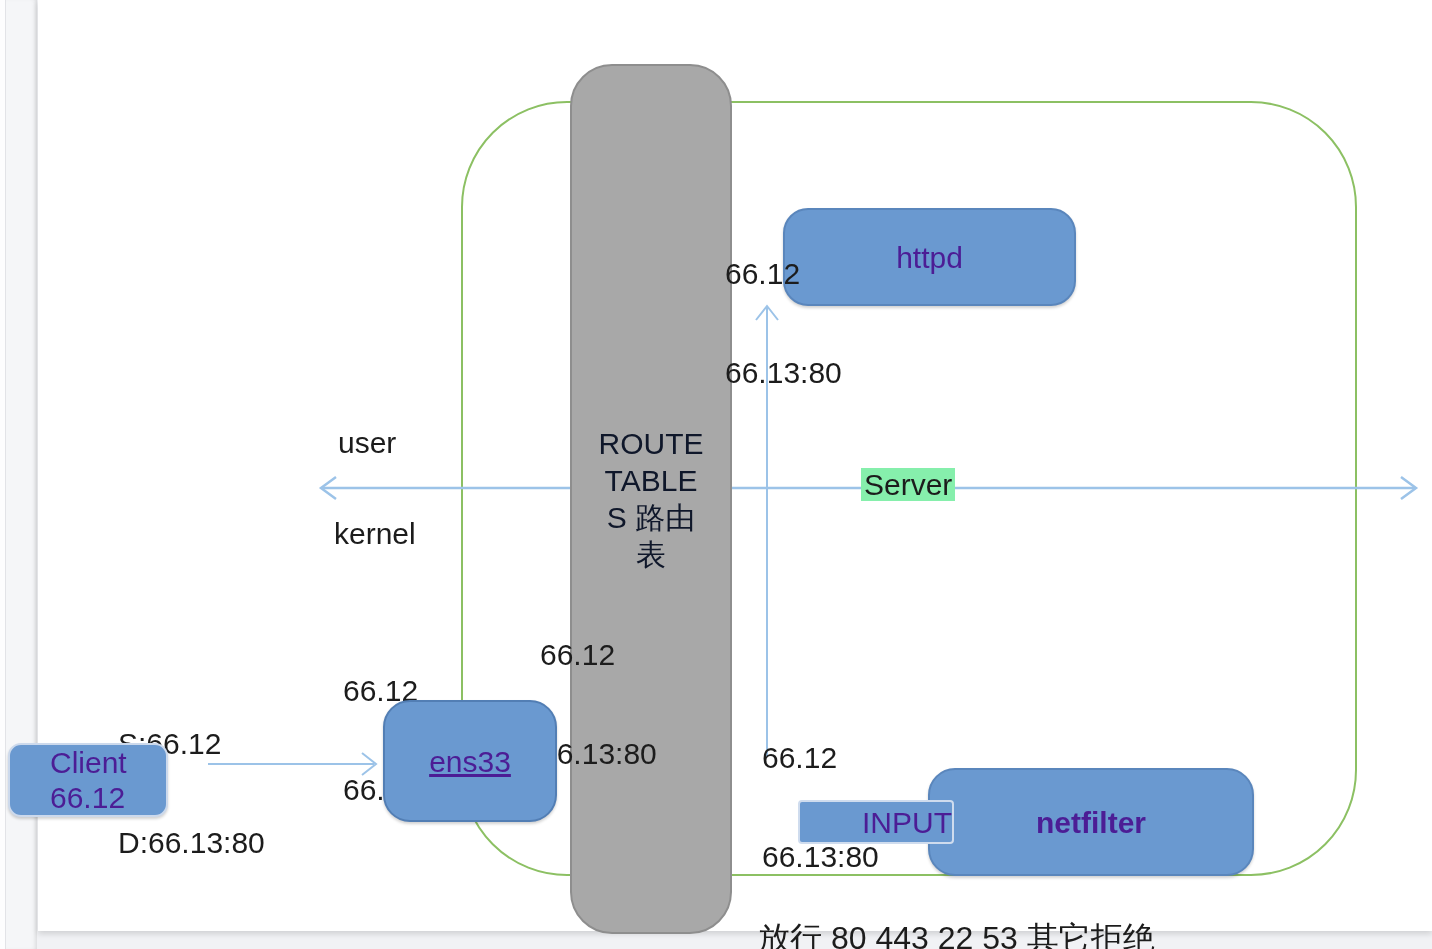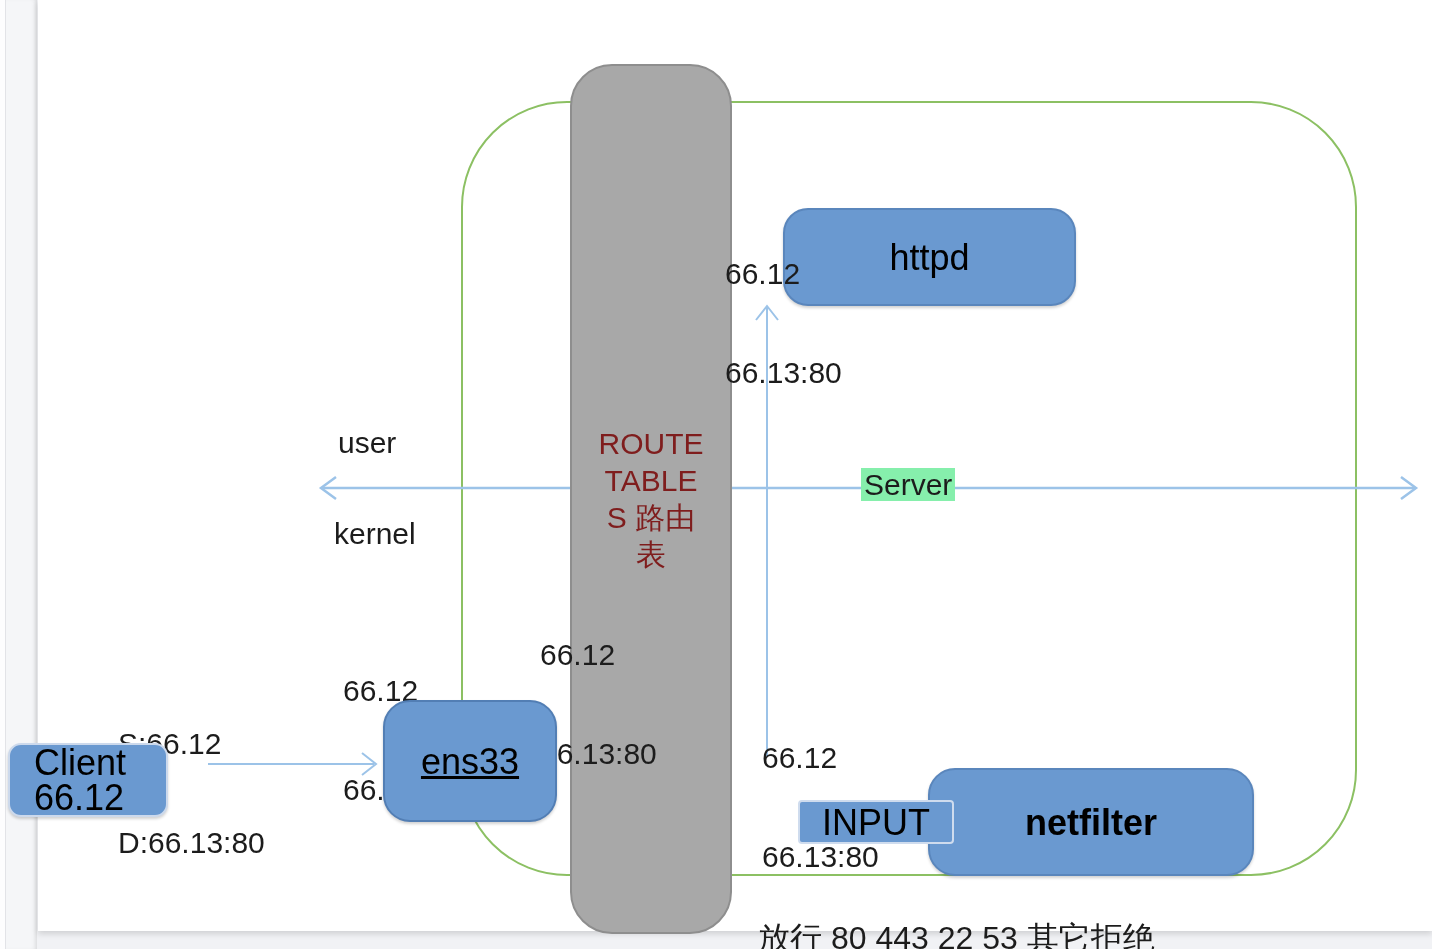--- a/index.html
+++ b/index.html
@@ -17,47 +17,47 @@
   .page{position:absolute;left:38px;top:0;width:1394px;height:931px;background:#ffffff;box-shadow:0 3px 6px rgba(0,0,0,.14);}
 
   
   .lines{position:absolute;left:0;top:0;width:1432px;height:949px;z-index:1;}
 
   
   .route-table{
     position:absolute;left:570px;top:64px;width:158px;height:866px;z-index:2;
     background:#a8a8a8;border:2px solid #8e8e8e;border-radius:42px;
     display:flex;flex-direction:column;justify-content:center;align-items:center;
-    color:#7f1d1d;font-size:30px;line-height:37px;text-align:center;
+    color:#0f172a;font-size:30px;line-height:37px;text-align:center;
   }
 
   
   .ann{position:absolute;z-index:3;color:#1c1c1c;font-size:30px;line-height:33px;white-space:pre;}
   .ann-user{left:338px;top:414px;margin-top:12px;}
   .ann-kernel{left:334px;top:517px;}
   .ann-server{left:861px;top:468px;background:#86efac;padding:0 3px;}
   .ann-route-pkt{left:540px;top:572px;}
   .ann-ens33-pkt{left:343px;top:608px;}
   .ann-client-pkt{left:118px;top:661px;}
   .ann-httpd-pkt{left:725px;top:191px;z-index:5;}
   .ann-netfilter-pkt{left:762px;top:675px;}
   .ann-rule{left:758px;top:878px;font-size:32px;margin-top:44px;}
 
   
   .node{
-    position:absolute;z-index:4;background:#6a99d0;color:#000000;
+    position:absolute;z-index:4;background:#6a99d0;color:#4c1d95;
     display:flex;flex-direction:column;justify-content:center;
-    font-size:36px;line-height:35px;text-align:center;
+    font-size:30px;line-height:35px;text-align:center;
     box-shadow:0 2px 3px rgba(0,0,0,.18);
   }
-  .node-client{left:8px;top:743px;width:160px;height:74px;border-radius:13px;border:2px solid #ccd9ec;text-align:left;padding-left:24px;box-sizing:border-box;}
+  .node-client{left:8px;top:743px;width:160px;height:74px;border-radius:13px;border:2px solid #ccd9ec;text-align:left;padding-left:40px;box-sizing:border-box;}
   .node-ens33{left:383px;top:700px;width:170px;height:118px;border-radius:27px;border:2px solid #527eb4;text-decoration:underline;}
   .node-httpd{left:783px;top:208px;width:289px;height:94px;border-radius:25px;border:2px solid #5a86bc;}
   .node-netfilter{left:928px;top:768px;width:322px;height:104px;border-radius:27px;border:2px solid #5a86bc;font-weight:bold;}
-  .node-input{left:798px;top:800px;width:152px;height:40px;border-radius:4px;border:2px solid #cfdcee;z-index:5;box-shadow:none;}
+  .node-input{left:798px;top:800px;width:152px;height:40px;border-radius:4px;border:2px solid #cfdcee;z-index:5;box-shadow:none;text-align:right;}
 </style>
 </head>
 <body>
 
 <div class="stage">
 
   <div class="edge-strip"></div>
   <div class="gutter"></div>
   <div class="page"></div>
 

